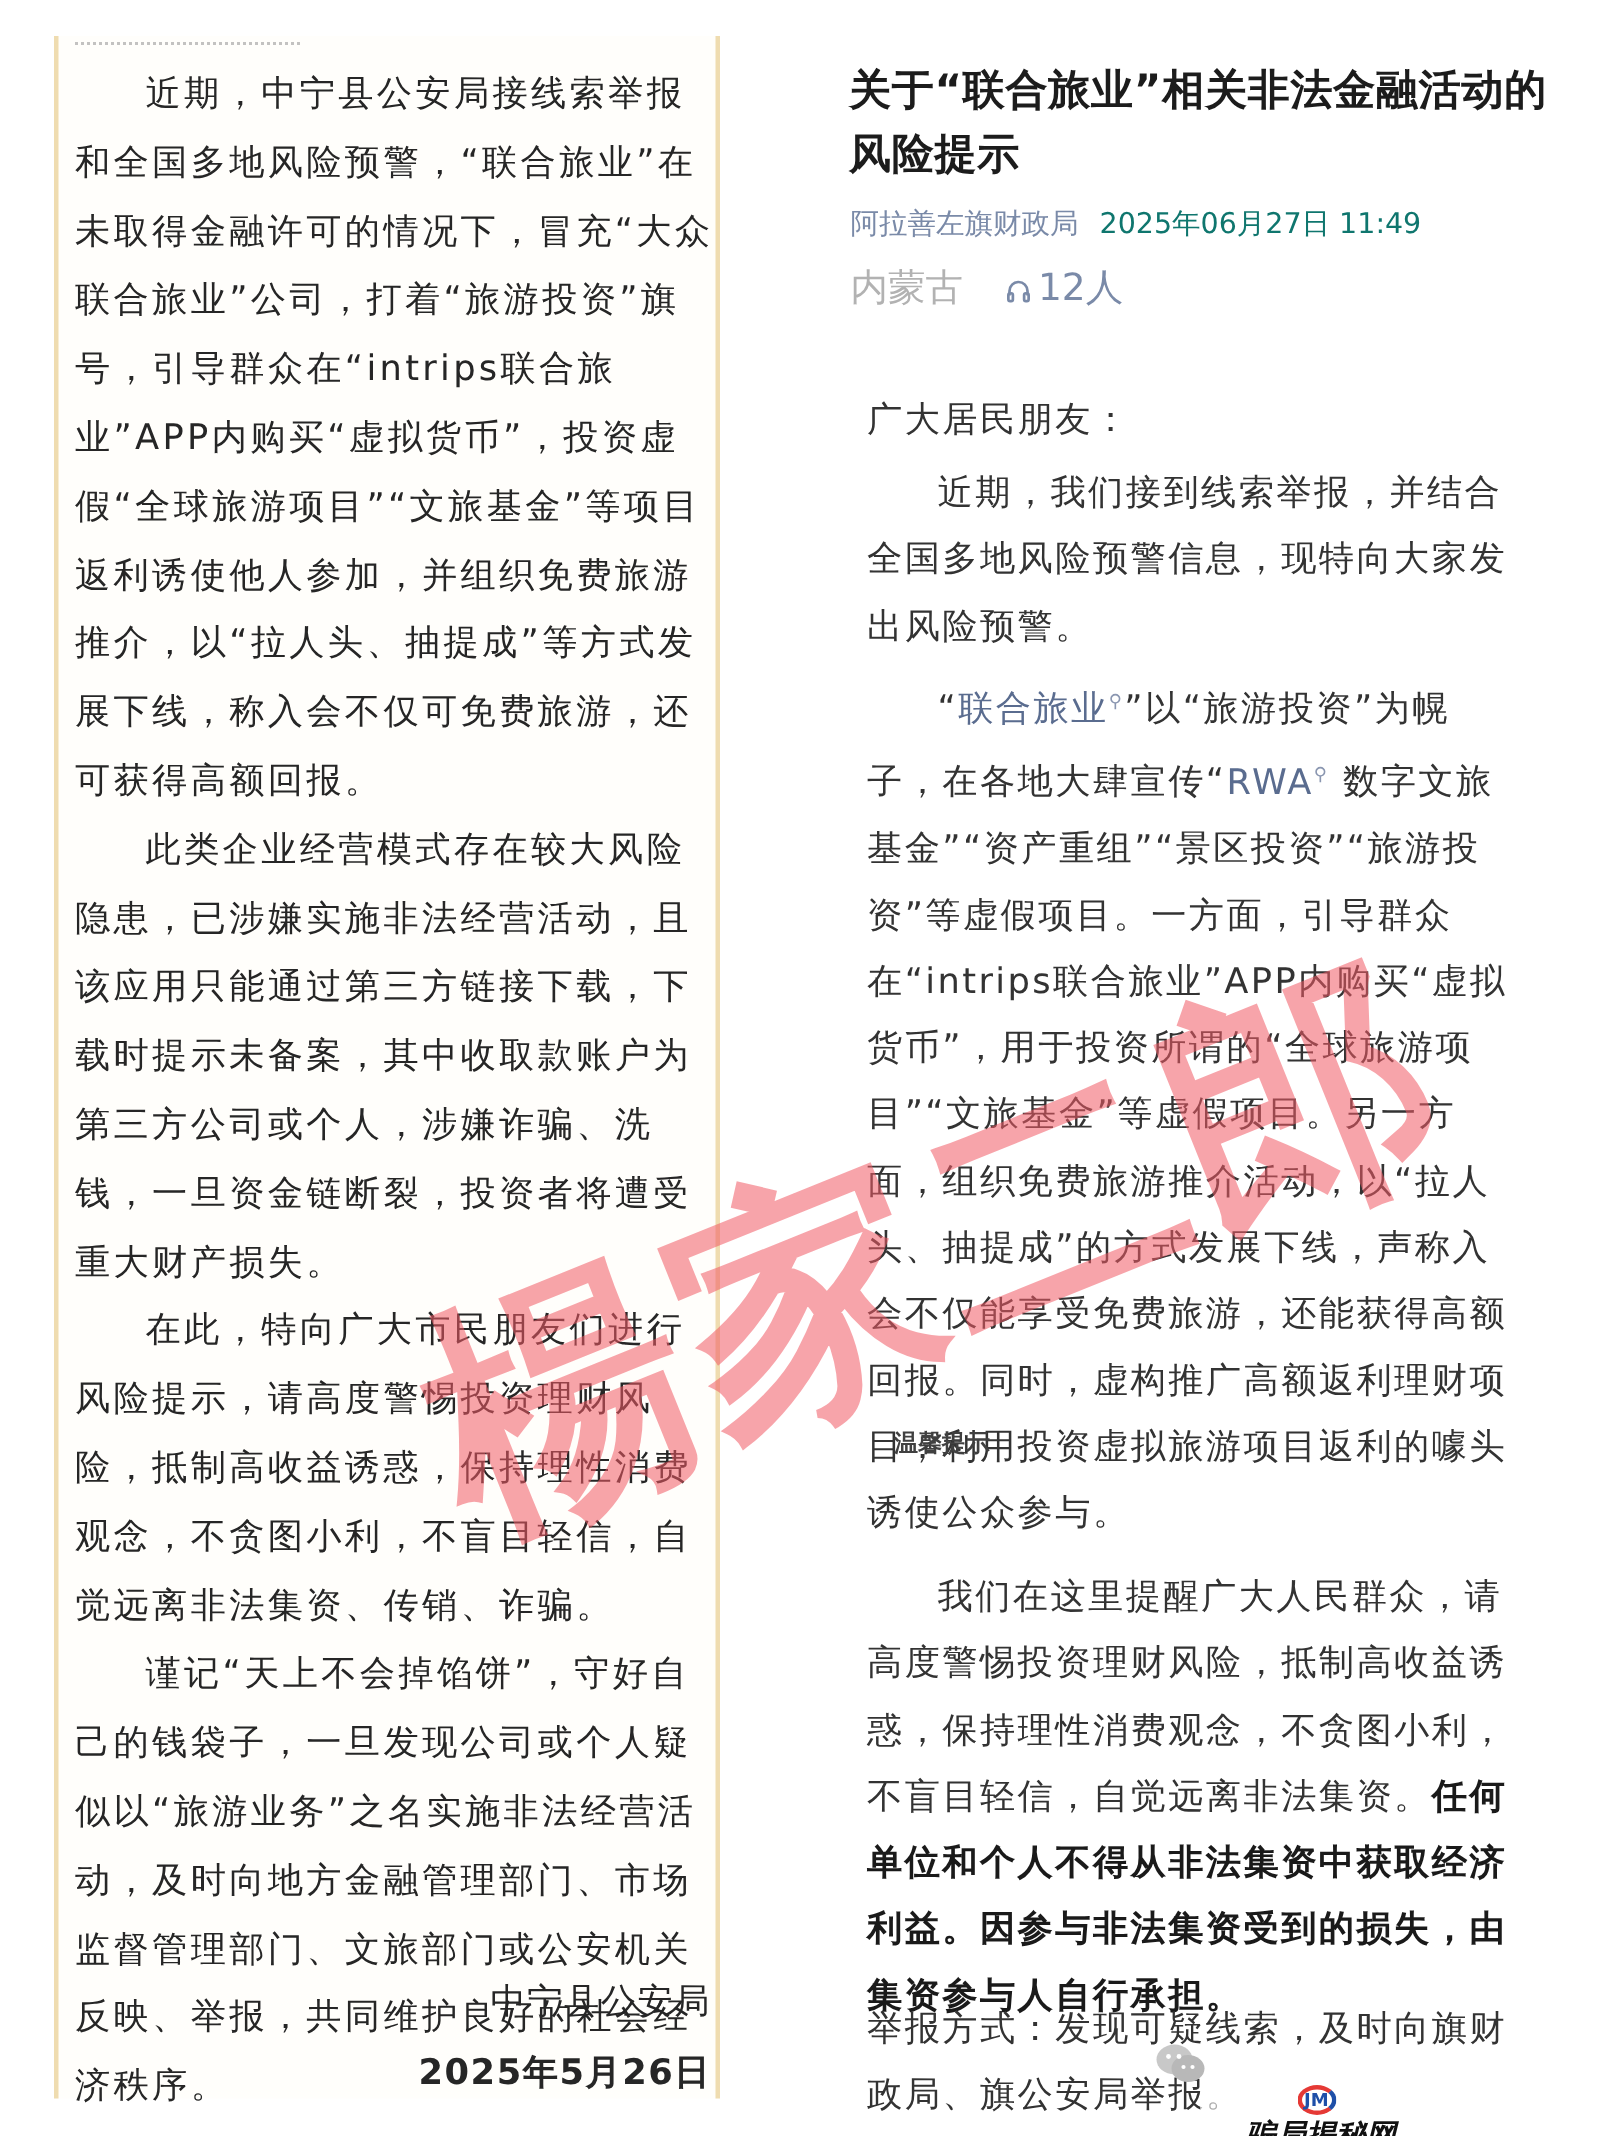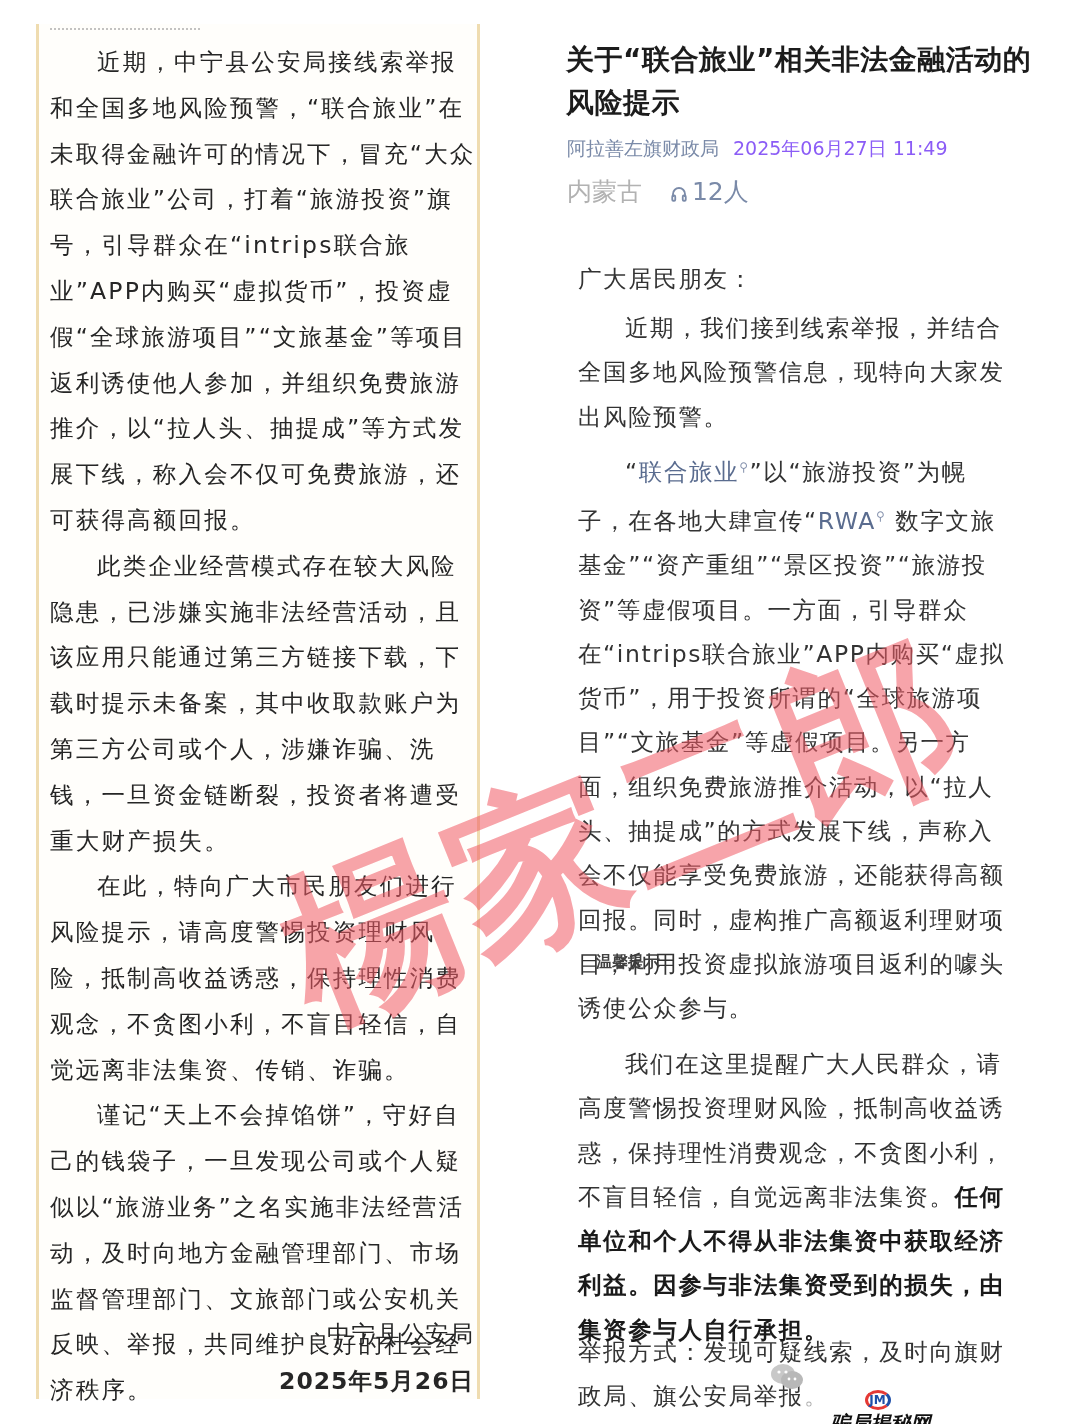--- a/index.html
+++ b/index.html
@@ -28,21 +28,21 @@
       position:absolute; right:606px; text-align:right;
       font-size:23.5px; letter-spacing:1px; color:#262626;
     }
     .left-sign.org { top:1318px; }
     .left-sign.date { top:1365px;font-weight:bold; }
     .title {
       position:absolute; left:566px; top:38px; width:480px;
       font-size:28px; font-weight:bold; line-height:43px; color:#1c1c1c; letter-spacing:0.5px;
     }
     .meta1 { position:absolute; left:567px; top:136px; font-size:19px; color:#7a8aa8; }
-    .meta1 .date { color:#8b5cf6; margin-left:14px; }
+    .meta1 .date { color:#0f766e; margin-left:14px; }
     .meta2 { position:absolute; left:567px; top:175px; font-size:25px; color:#b2b2b2; }
     .meta2 .listen { color:#7a8aa8; margin-left:20px; }
     .meta2 svg { vertical-align:-3px; margin-right:4px; }
     .r-body {
       position:absolute; left:566px; width:460px;
       font-size:23.5px; line-height:44.3px; letter-spacing:1.6px; color:#333;
     }
     .r-body p { margin:12px; }
     .r-body p.ind { text-indent:2em; }
     .greeting { top:245px; }

